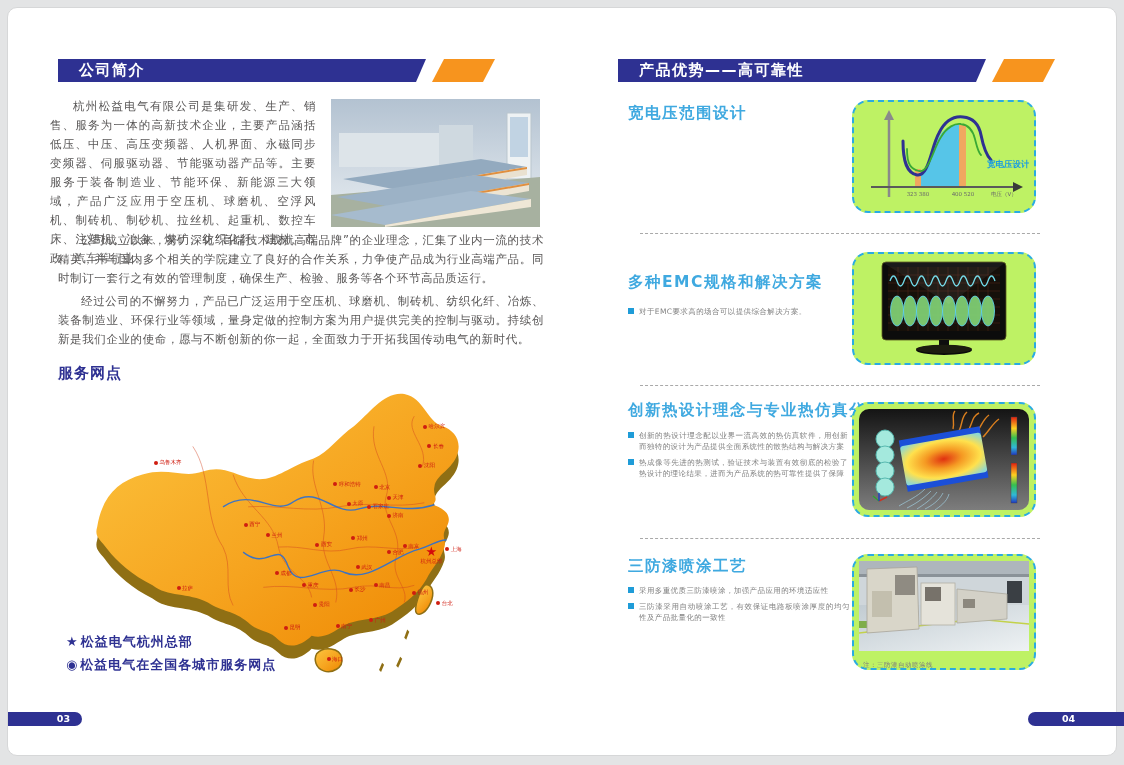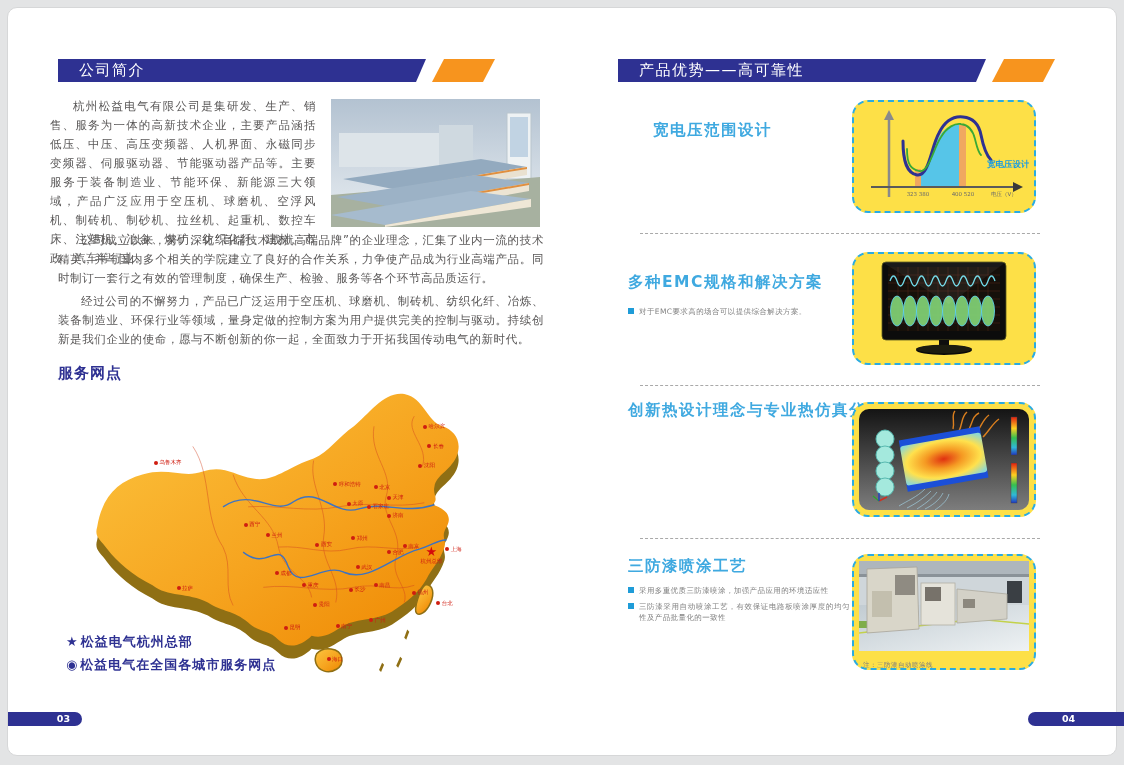--- a/index.html
+++ b/index.html
@@ -9,21 +9,21 @@
           border-radius:10px;border:1px solid #d6d7d8;}
   .abs{position:absolute;}
 
   
   .hdrbar{position:absolute;height:23px;width:437px;}
   .hdr-blue{position:absolute;left:0;top:0;bottom:0;width:368px;background:#2e3192;
             clip-path:polygon(0 0,100% 0,calc(100% - 10px) 100%,0 100%);}
   .hdr-orange{position:absolute;left:374px;top:0;bottom:0;width:63px;background:#f7941e;
             clip-path:polygon(12px 0,100% 0,calc(100% - 12px) 100%,0 100%);}
   .hdr-title{position:absolute;left:21px;top:0;line-height:23px;color:#ffffff;
-             font-size:15px;font-weight:400;letter-spacing:1.5px;z-index:2;}
+             font-size:15px;font-weight:700;letter-spacing:1.5px;z-index:2;}
 
   
   .para{color:#595757;font-size:11.5px;line-height:19px;text-align:justify;
         letter-spacing:0.6px;font-weight:500;text-indent:2em;margin:0 0 4px 0;}
   .para.wide{line-height:19px;}
   .svc-title{color:#2e3192;font-size:15px;font-weight:700;letter-spacing:1px;}
   .legend-row{display:flex;align-items:center;color:#2e3192;font-size:13px;
               font-weight:600;letter-spacing:1px;height:23px;}
   .legend-sym{margin-right:2px;font-size:13px;}
 
@@ -31,21 +31,21 @@
   .pill{position:absolute;top:712px;height:14px;background:#2e3192;color:#fff;
         font-size:9.5px;font-weight:700;line-height:14px;}
   .pill-left{left:8px;width:62px;border-radius:0 8px 8px 0;text-align:right;padding-right:12px;}
   .pill-right{right:8px;width:62px;border-radius:8px 0 0 8px;text-align:left;padding-left:12px;}
 
   
   .sec-title{color:#3fa9e0;font-size:15.5px;font-weight:600;letter-spacing:1.5px;}
   .bullet{display:flex;margin-bottom:5px;}
   .bsq{flex:0 0 auto;width:6px;height:6px;background:#1f9cd8;margin:2px 5px 0 0;}
   .btxt{color:#828282;font-size:7.5px;line-height:11px;letter-spacing:0.4px;text-align:justify;}
-  .dashbox{position:absolute;border:2px dashed #29abe2;border-radius:16px;background:#fde047;
+  .dashbox{position:absolute;border:2px dashed #29abe2;border-radius:16px;background:#bef264;
            width:184px;height:113px;box-sizing:border-box;padding:5px;}
   .sep{position:absolute;left:640px;width:400px;border-top:1.5px dashed #a9a9a9;}
 
   
   .mapwrap{position:absolute;left:72px;top:386px;width:448px;height:302px;}
   .mapwrap svg{position:absolute;left:0;top:0;}
   .city{position:absolute;transform:translate(-3px,-3px);white-space:nowrap;z-index:3;}
   .cdot{display:inline-block;width:4px;height:4px;border-radius:50%;background:#cf1d10;
         vertical-align:middle;}
   .clabel{color:#cf1d10;font-size:5.5px;margin-left:1.5px;vertical-align:middle;}
@@ -194,21 +194,21 @@
 </div>
 
 <div class="abs" style="left:562px;top:0;width:562px;height:659px;">
 
   <div class="hdrbar" style="left:56px;top:59px;">
     <div class="hdr-blue"></div>
     <div class="hdr-orange"></div>
     <span class="hdr-title">产品优势——高可靠性</span>
   </div>
 
-  <div class="abs sec-title" style="left:66px;top:120px;margin-left:25px;">宽电压范围设计</div>
+  <div class="abs sec-title" style="left:66px;top:103px;">宽电压范围设计</div>
   <div class="dashbox" style="left:290px;top:100px;">
     <svg width="170" height="99" viewBox="0 0 170 99">
       <rect x="56" y="62" width="6" height="18" fill="#f0a860"></rect>
       <rect x="100" y="18" width="7" height="62" fill="#f0a860"></rect>
       <path d="M62,80 L62,66 C70,64 74,40 80,30 C84,22 92,18 100,17 L100,80 Z" fill="#56c5e8"></path>
       <line x1="30" y1="10" x2="30" y2="90" stroke="#8a8a8a" stroke-width="2.5"></line>
       <polygon points="30,3 25,13 35,13" fill="#8a8a8a"></polygon>
       <line x1="12" y1="80" x2="156" y2="80" stroke="#5a5a5a" stroke-width="2"></line>
       <polygon points="164,80 154,75 154,85" fill="#3a3a3a"></polygon>
       <path d="M44,34 C44,55 48,66 58,68 C70,70 72,40 80,26 C86,14 95,9 104,10 C115,11 120,18 122,28 C124,38 127,48 132,53" fill="none" stroke="#2e3192" stroke-width="3" stroke-linecap="round"></path>
@@ -274,20 +274,30 @@
       </g>
       <polygon points="23,3 147,3 90,45" fill="#ffffff" opacity="0.06"></polygon>
       <rect x="80" y="81" width="10" height="7" fill="#0e0e0e"></rect>
       <ellipse cx="85" cy="91" rx="28" ry="5" fill="#0a0a0a"></ellipse>
       <ellipse cx="85" cy="90" rx="28" ry="4.2" fill="#1c1c10"></ellipse>
     </svg>
   </div>
   <div class="sep" style="top:385px;left:78px;"></div>
 
   <div class="abs sec-title" style="left:66px;top:400px;">创新热设计理念与专业热仿真分析</div>
+  <div class="abs" style="left:66px;top:430px;width:220px;">
+    <div class="bullet">
+        <span class="bsq"></span>
+        <span class="btxt">创新的热设计理念配以业界一流高效的热仿真软件，用创新而独特的设计为产品提供全面系统性的散热结构与解决方案</span>
+      </div>
+    <div class="bullet">
+        <span class="bsq"></span>
+        <span class="btxt">热成像等先进的热测试，验证技术与装置有效彻底的检验了热设计的理论结果，进而为产品系统的热可靠性提供了保障</span>
+      </div>
+  </div>
   <div class="dashbox" style="left:290px;top:402px;height:115px;">
     <svg width="170" height="101" viewBox="0 0 170 101">
       <defs>
         <linearGradient id="tbg" x1="0" y1="0" x2="0" y2="1">
           <stop offset="0" stop-color="#141414"></stop>
             <stop offset="1" stop-color="#7d7d7d"></stop>
         </linearGradient>
         <radialGradient id="heat" cx="0.5" cy="0.5" r="0.65">
           <stop offset="0" stop-color="#e03010"></stop>
             <stop offset="0.35" stop-color="#f59a23"></stop>

